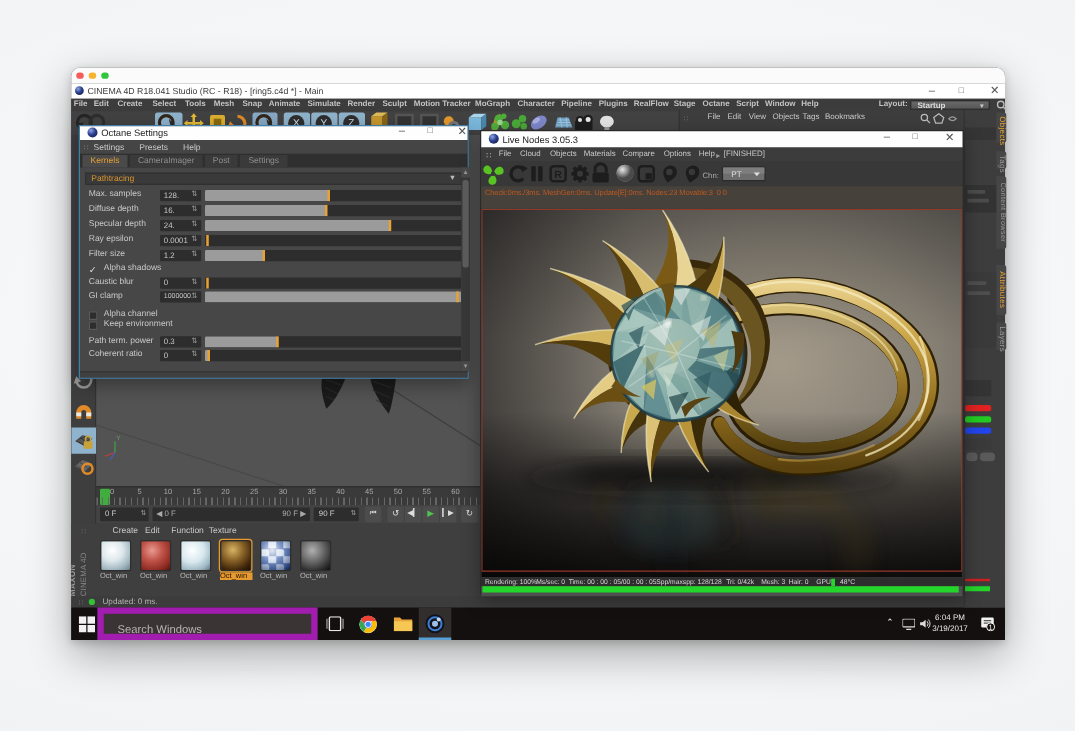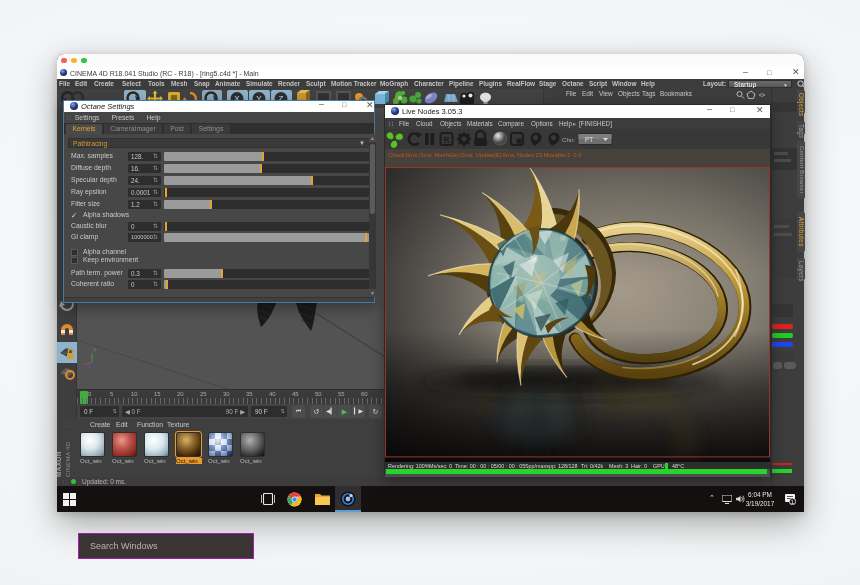--- a/index.html
+++ b/index.html
@@ -293,21 +293,21 @@
       <span style="position:absolute;left:14px;top:2px;width:5px;height:5px;border-radius:50%;background:#35c135;"></span>
       <span style="position:absolute;left:25px;top:1px;">Updated: 0 ms.</span>
     </div>
   <div id="taskbar">
     <svg class="abs" style="left:6px; top:7px;" width="13" height="13" viewBox="0 0 13 13" fill="#f2f2f2">
         <rect x="0" y="0" width="6" height="6"></rect>
         <rect x="7" y="0" width="6" height="6"></rect>
         <rect x="0" y="7" width="6" height="6"></rect>
         <rect x="7" y="7" width="6" height="6"></rect>
       </svg>
-    <div class="abs" style="left:21px; top:0; width:176px; height:26px; background:#3a3434; border:1px solid #a21caf;margin-top:47px;">
+    <div class="abs" style="left:21px; top:0; width:176px; height:26px; background:#3a3434; border:5px solid #a21caf;">
       <span style="position:absolute; left:11px; top:7px; font-size:9px; color:#b9b4b4;">Search Windows</span>
     </div>
     <svg class="abs" style="left:204px; top:7px;" width="14" height="12" viewBox="0 0 14 12">
         <rect x="2.5" y="0.5" width="9" height="11" rx="1" fill="none" stroke="#e8e8e8" stroke-width="1.1"></rect>
         <path d="M 0.5,2 L 0.5,10 M 13.5,2 L 13.5,10" stroke="#bbb" stroke-width="1"></path>
       </svg>
     <svg class="abs" style="left:230px; top:6px;" width="15" height="15" viewBox="0 0 30 30">
         <circle cx="15" cy="15" r="14" fill="#fff"></circle>
         <path d="M15,1 A14,14 0 0 1 27.8,9.5 L15,9.5 Z M15,1 A14,14 0 0 0 3,8 L9,14 A 7,7 0 0 1 15,9.5 Z" fill="#ea4335"></path>
         <path d="M3,8 A14,14 0 0 0 8.5,27 L13,18 A7,7 0 0 1 9,14 Z" fill="#34a853"></path>
@@ -380,21 +380,21 @@
     <div class="abs" style="left:1px; top:274px; width:9px; height:7px; background:#5a5a5a; border-radius:3px;"></div>
     <div class="abs" style="left:12px; top:274px; width:12px; height:7px; background:#5a5a5a; border-radius:3px;"></div>
     <div class="abs" style="left:0; top:375px; width:20px; height:2px; background:#cc2222;"></div>
     <div class="abs" style="left:0; top:381px; width:20px; height:4px; background:#24d52b;"></div>
   </div>
 </div>
 
 <div id="oct" class="dlg">
   <div class="dtitle" style="height:11px;">
     <div class="ball" style="top:1px;"></div>
-    <div class="tx" style="top:1px;font-style:italic;">Octane Settings</div>
+    <div class="tx" style="top:1px;">Octane Settings</div>
     <div class="wctl" style="left:255px; top:-2px;">–</div>
     <div class="wctl" style="left:278px; top:0px; font-size:7px;">□</div>
     <div class="wctl" style="left:302px; top:-1px;">✕</div>
   </div>
   <div class="menurow" style="top:11px; height:11px; padding:2px 0 0 3px;">
     <span class="grip" style="margin-right:4px;">∷</span><span>Settings</span><span>Presets</span><span>Help</span>
   </div>
   <div class="abs" style="left:0; top:22px; width:310px; height:11px; background:#2f2f2f;">
     <div class="abs" style="left:2px; top:1px; width:36px; height:10px; background:#4a4a4a; color:#e7a233; font-size:6.8px; text-align:center; line-height:10px;">Kernels</div>
     <div class="abs" style="left:40px; top:1px; width:58px; height:10px; background:#3a3a3a; color:#8e8e8e; font-size:6.8px; text-align:center; line-height:10px;">CameraImager</div>

